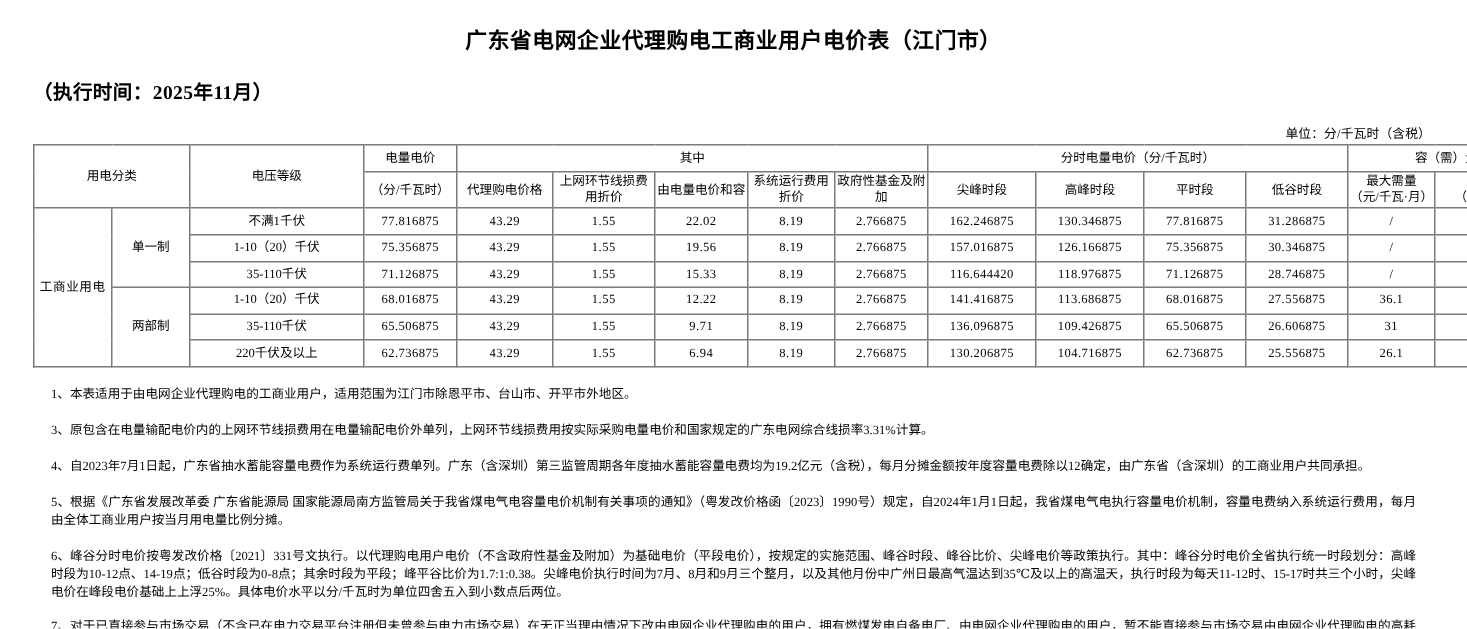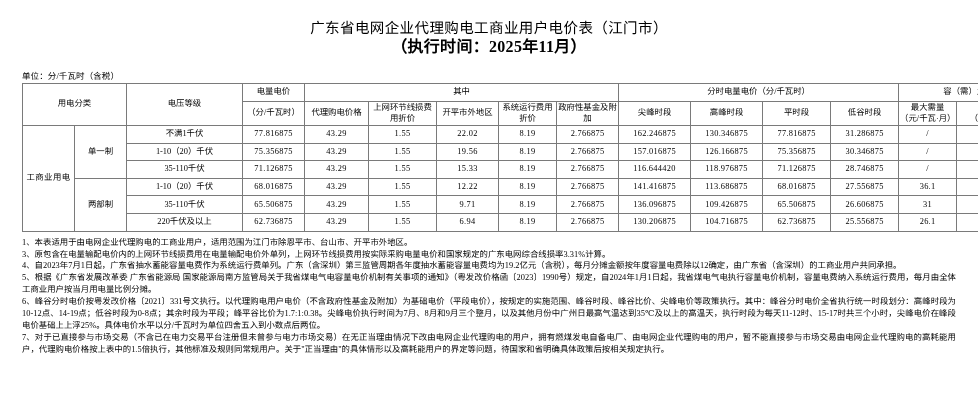--- a/index.html
+++ b/index.html
@@ -17,33 +17,35 @@
   .page {
     width: 978px;
     height: 419px;
     position: relative;
     box-sizing: border-box;
     padding: 0 22px;
   }
   .doc-title {
     text-align: center;
     font-size: 14.5px;
-    font-weight: normal;
+    font-weight: bold;
     letter-spacing: 0.4px;
     margin-top: 20px;
     line-height: 1.2;
   }
   .doc-subtitle {
-    text-align: center;
-    font-size: 16px;
+    text-align: left;
+    font-size: 13px;
     font-weight: bold;
     letter-spacing: 0.3px;
+    margin-top: 17px;
     line-height: 1.2;
   }
   .unit-line {
+    text-align: right;
     font-size: 8.5px;
     margin-top: 12px;
     margin-bottom: 2.5px;
     padding-right: 2px;
     letter-spacing: 0.1px;
   }
 
   table.price-table {
     width: 934px;
     border-collapse: collapse;
@@ -80,21 +82,21 @@
   .notes {
     margin-top: 5px;
     font-size: 8.4px;
     line-height: 1.42;
     letter-spacing: 0.02px;
   }
   .notes .note-head {
     margin: 0;
   }
   .notes p {
-    margin: 0;
+    margin: 12px;
     text-align: justify;
     text-justify: inter-ideograph;
   }
 </style>
 </head>
 <body>
 
 <div class="page">
 
   <div class="doc-title">广东省电网企业代理购电工商业用户电价表（江门市）</div>
@@ -125,21 +127,21 @@
         <th rowspan="2">电压等级</th>
         <th>电量电价</th>
         <th colspan="5">其中</th>
         <th colspan="4">分时电量电价（分/千瓦时）</th>
         <th colspan="2">容（需）量电价</th>
       </tr>
       <tr>
         <th>（分/千瓦时）</th>
         <th>代理购电价格</th>
         <th>上网环节线损费用折价</th>
-        <th>开平市外地区</th>
+        <th>由电量电价和容</th>
         <th>系统运行费用折价</th>
         <th>政府性基金及附加</th>
         <th>尖峰时段</th>
         <th>高峰时段</th>
         <th>平时段</th>
         <th>低谷时段</th>
         <th>
           <div>最大需量</div>
           <div>（元/千瓦·月）</div>
         </th>

